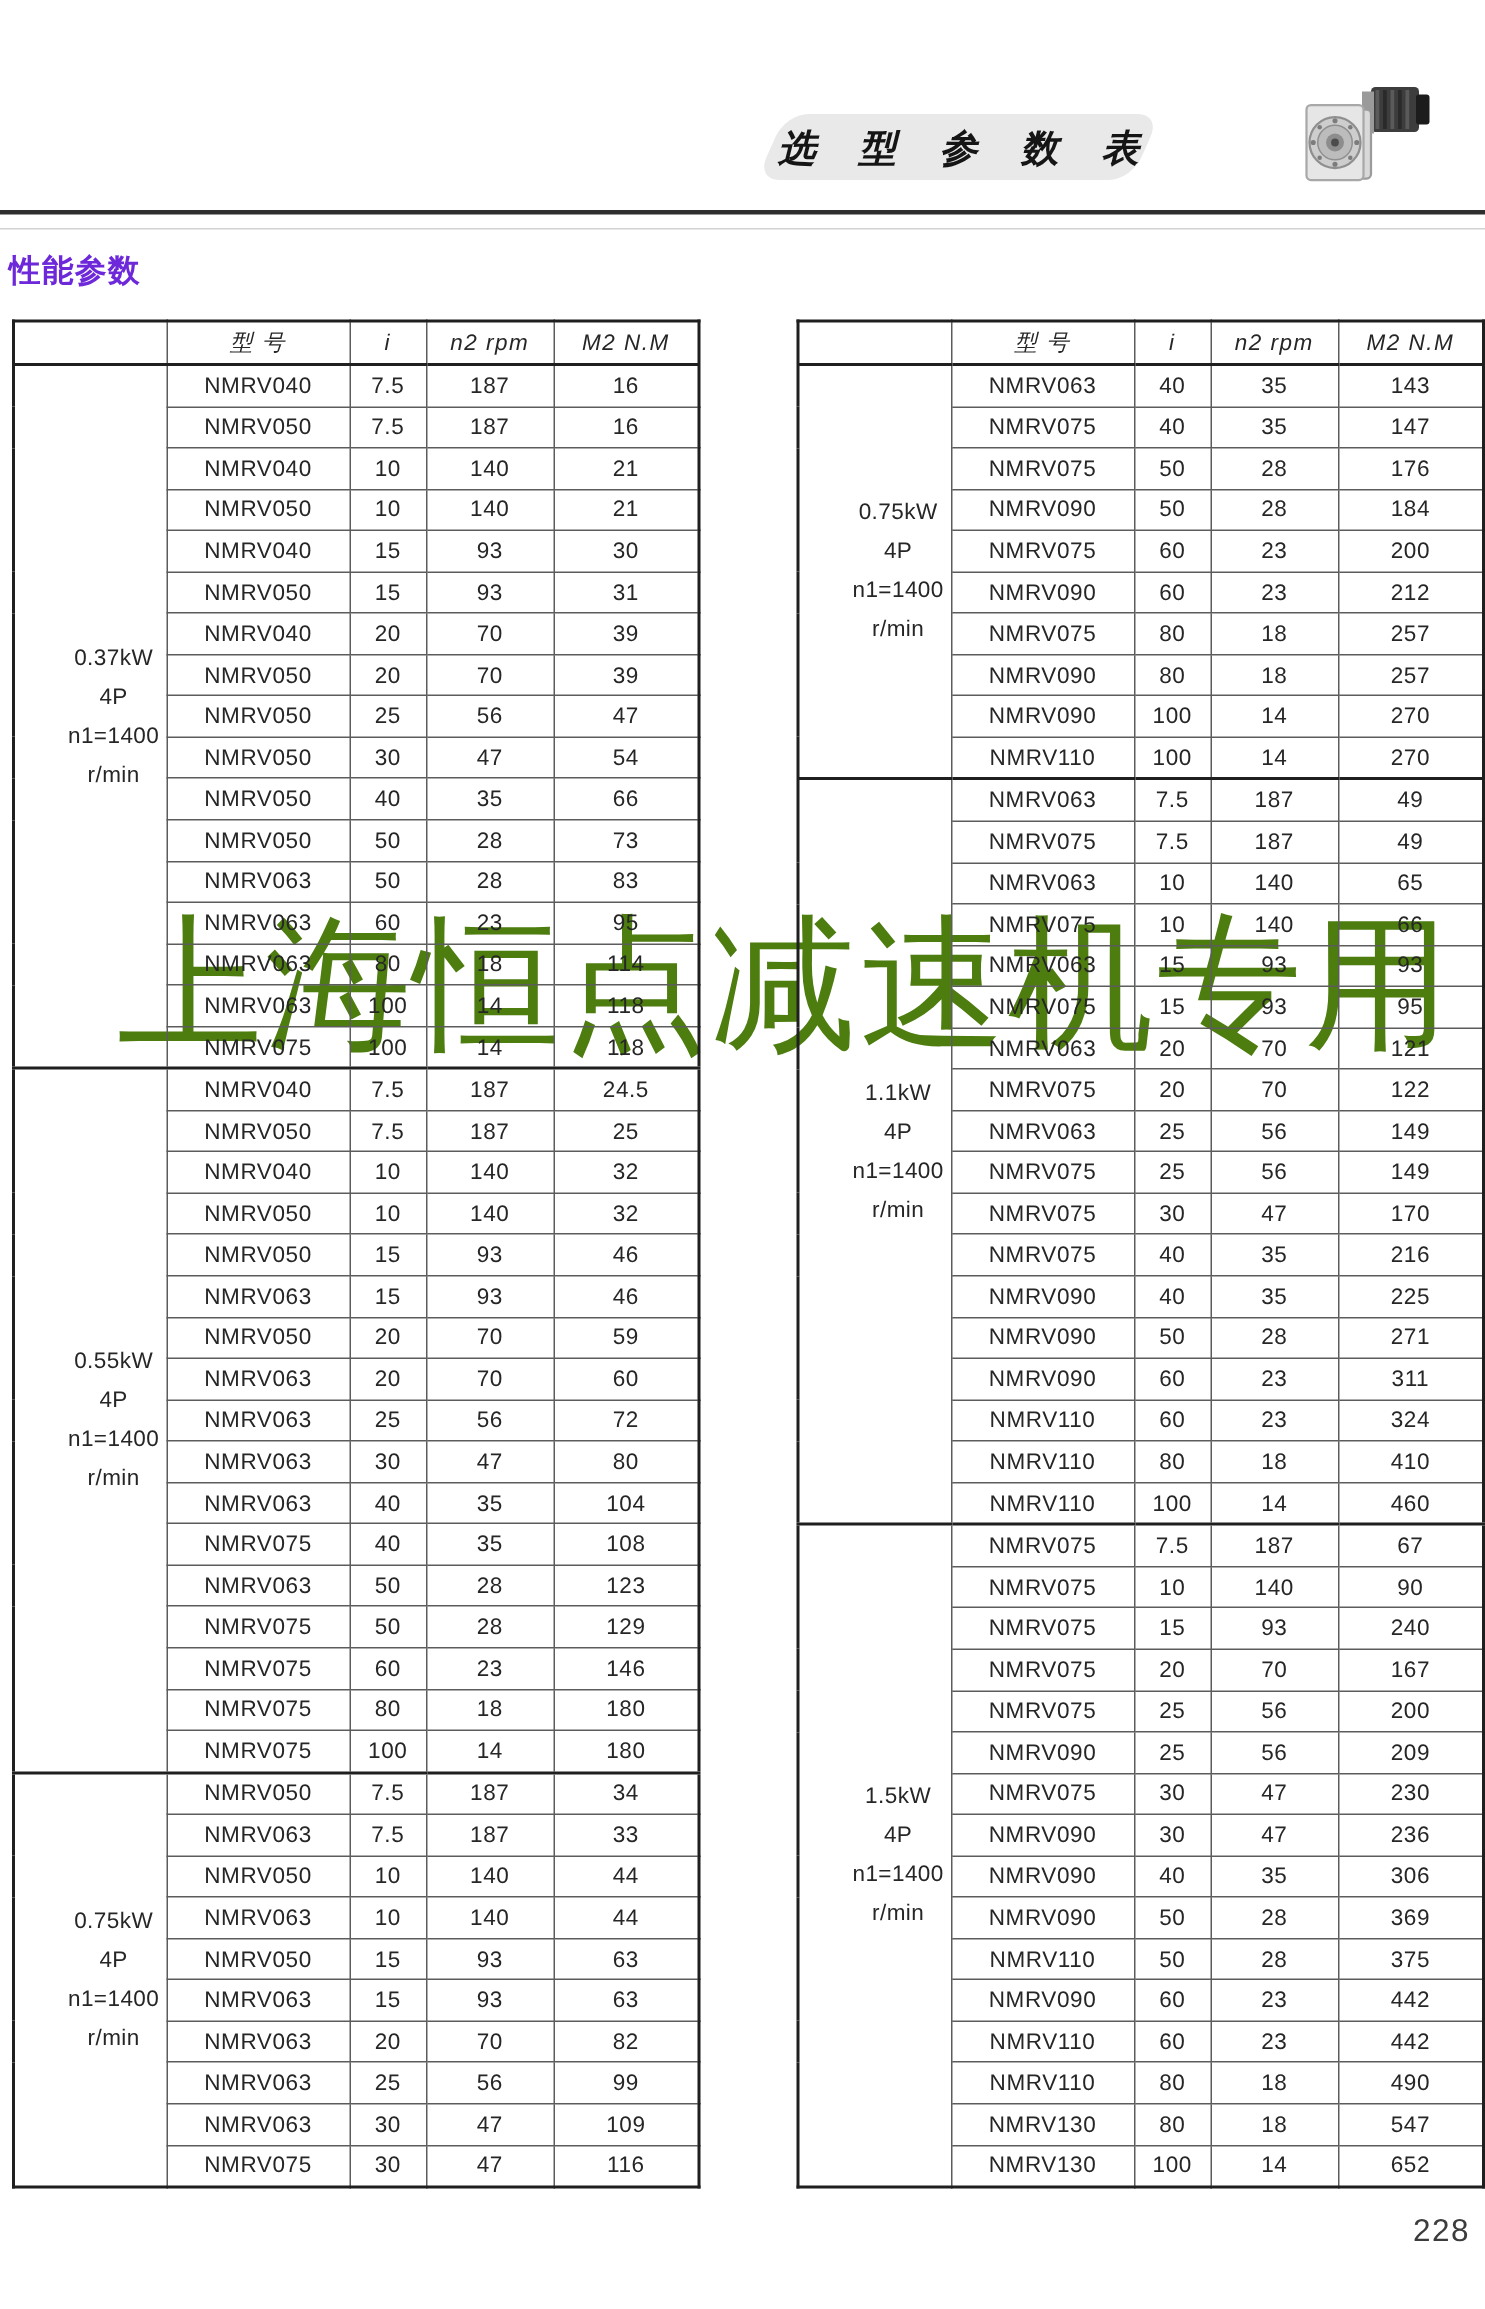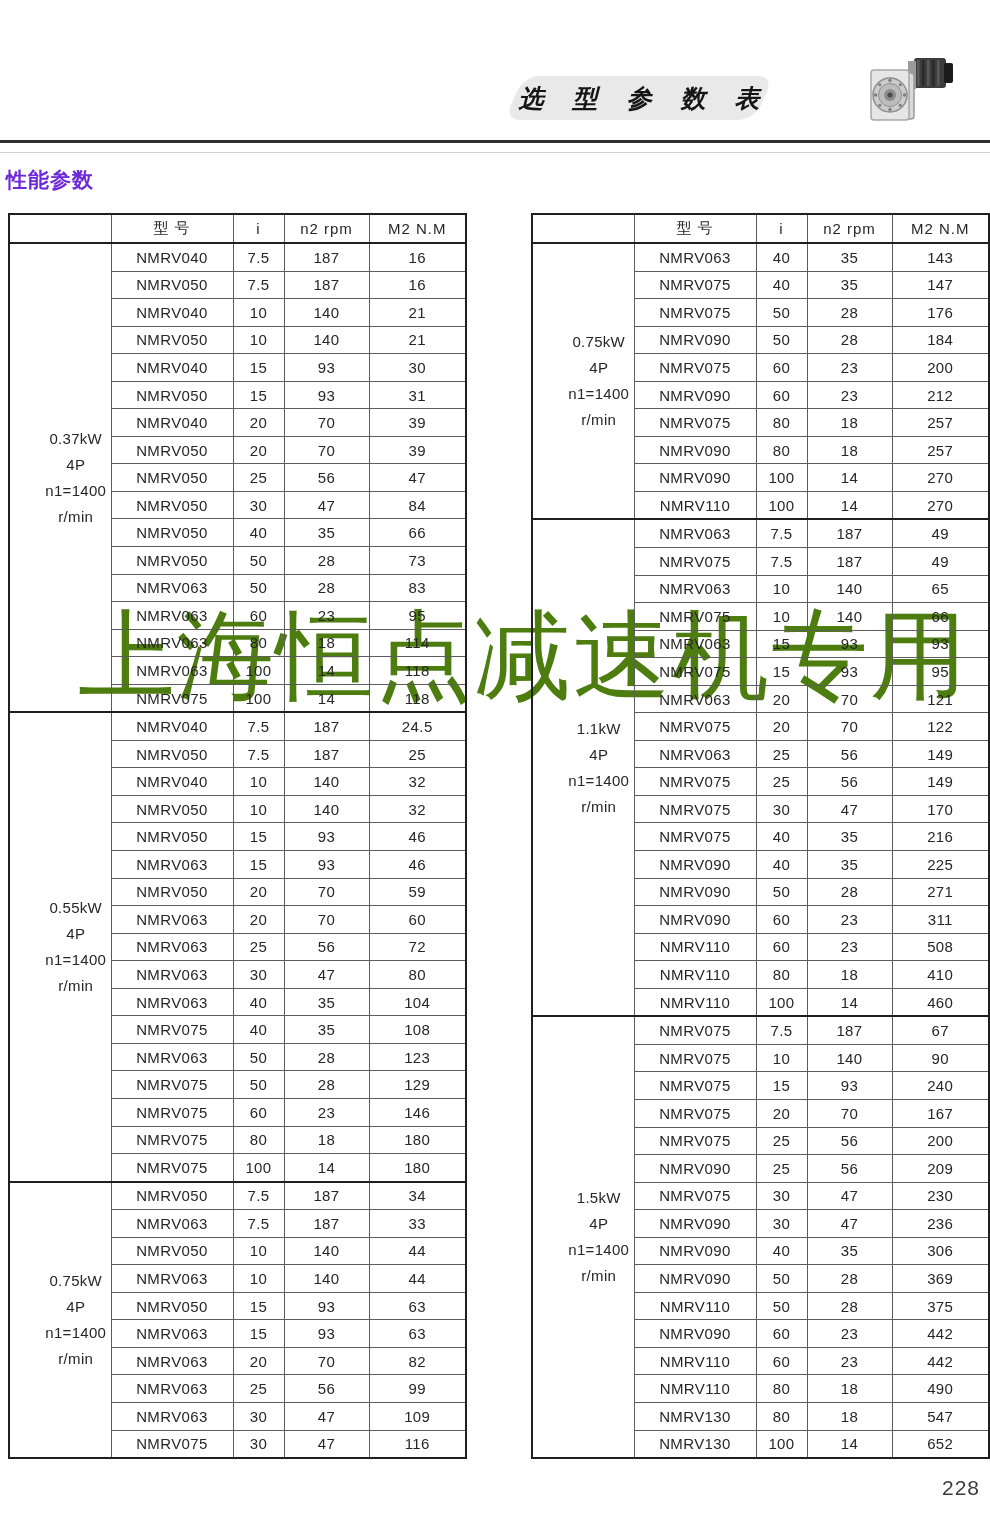--- a/index.html
+++ b/index.html
@@ -35,21 +35,21 @@
   table.tbl{
     position:absolute;top:213px;border-collapse:collapse;table-layout:fixed;
     background:transparent;z-index:2;border:2px solid #1f1f1f;
   }
   #table-left{left:8px;width:457px;}
   #table-right{left:531px;width:457px;}
   .tbl th,.tbl td{
     border:1px solid #5c5c5c;text-align:center;vertical-align:middle;
     padding:0;font-size:15px;color:#262626;background:transparent;
   }
-  .tbl thead th{height:27px;font-weight:normal;letter-spacing:1px;}
+  .tbl thead th{height:27px;font-weight:normal;letter-spacing:1px;font-style:italic;}
   .tbl tbody td{height:26.55px;letter-spacing:0.4px;}
   .tbl tr.group-start td{border-top:2px solid #1f1f1f;}
   td.group-cell div{line-height:26px;font-size:15px;letter-spacing:0.3px;margin-left:31px;}
   
   .page-number{
     position:absolute;left:942px;top:1476px;font-size:21px;color:#3c3c3c;
     letter-spacing:1px;z-index:2;
   }
 </style>
 </head>
@@ -172,21 +172,21 @@
       <tr>
         <td>NMRV050</td>
         <td>25</td>
         <td>56</td>
         <td>47</td>
       </tr>
       <tr>
         <td>NMRV050</td>
         <td>30</td>
         <td>47</td>
-        <td>84</td>
+        <td>54</td>
       </tr>
       <tr>
         <td>NMRV050</td>
         <td>40</td>
         <td>35</td>
         <td>66</td>
       </tr>
       <tr>
         <td>NMRV050</td>
         <td>50</td>
@@ -577,21 +577,21 @@
       <tr>
         <td>NMRV090</td>
         <td>60</td>
         <td>23</td>
         <td>311</td>
       </tr>
       <tr>
         <td>NMRV110</td>
         <td>60</td>
         <td>23</td>
-        <td>508</td>
+        <td>324</td>
       </tr>
       <tr>
         <td>NMRV110</td>
         <td>80</td>
         <td>18</td>
         <td>410</td>
       </tr>
       <tr>
         <td>NMRV110</td>
         <td>100</td>

